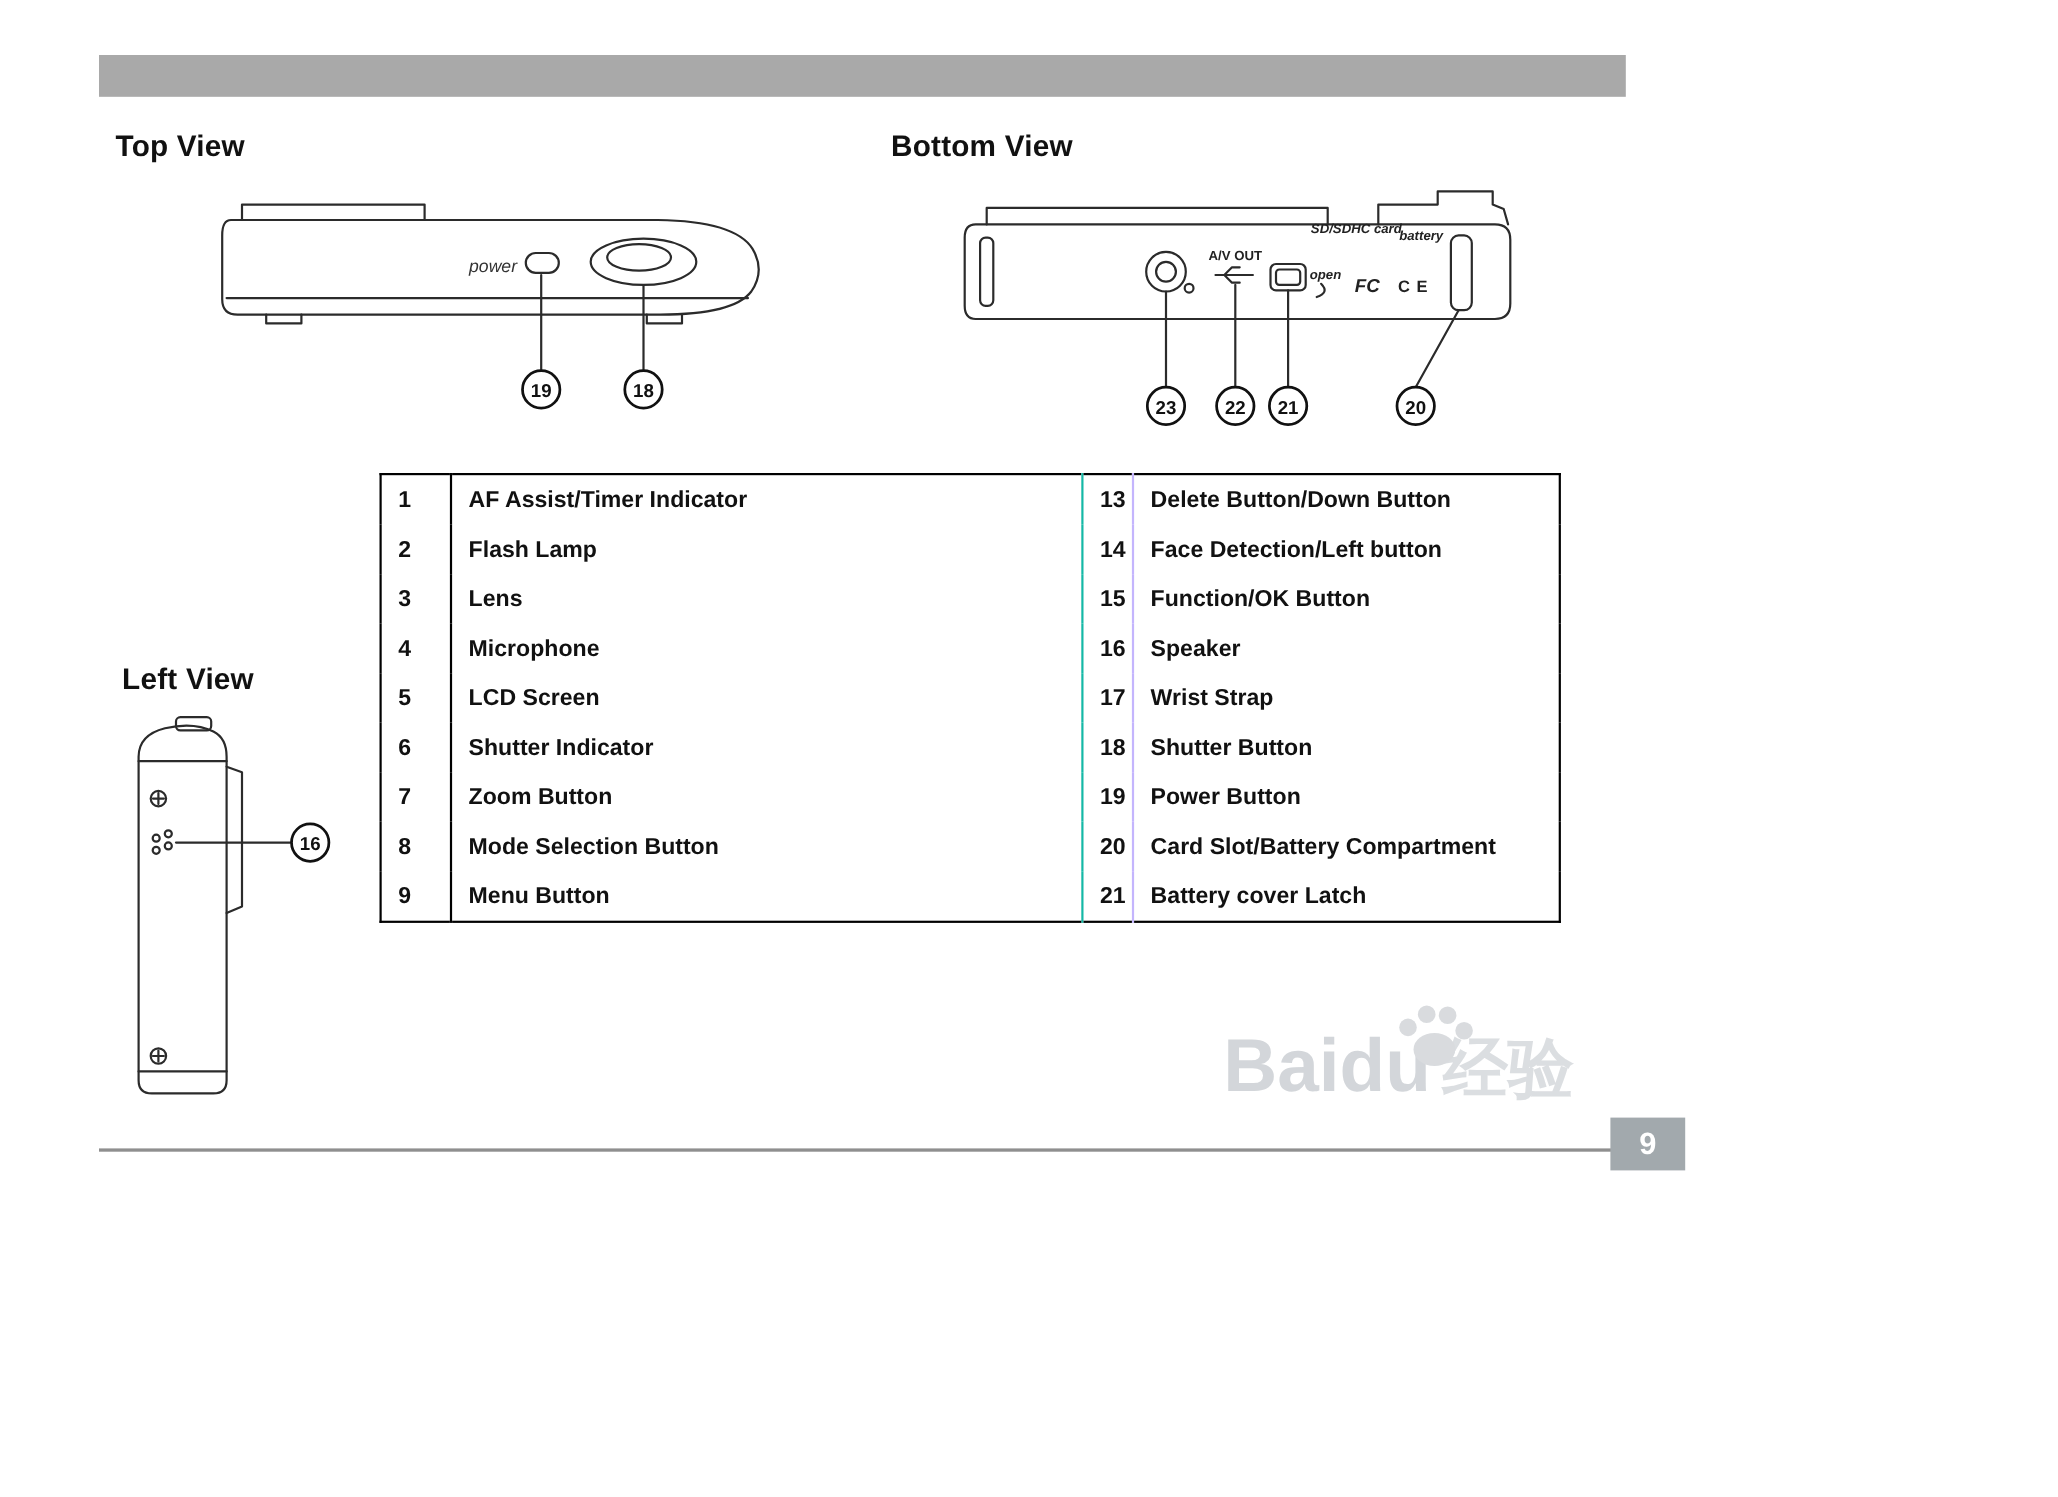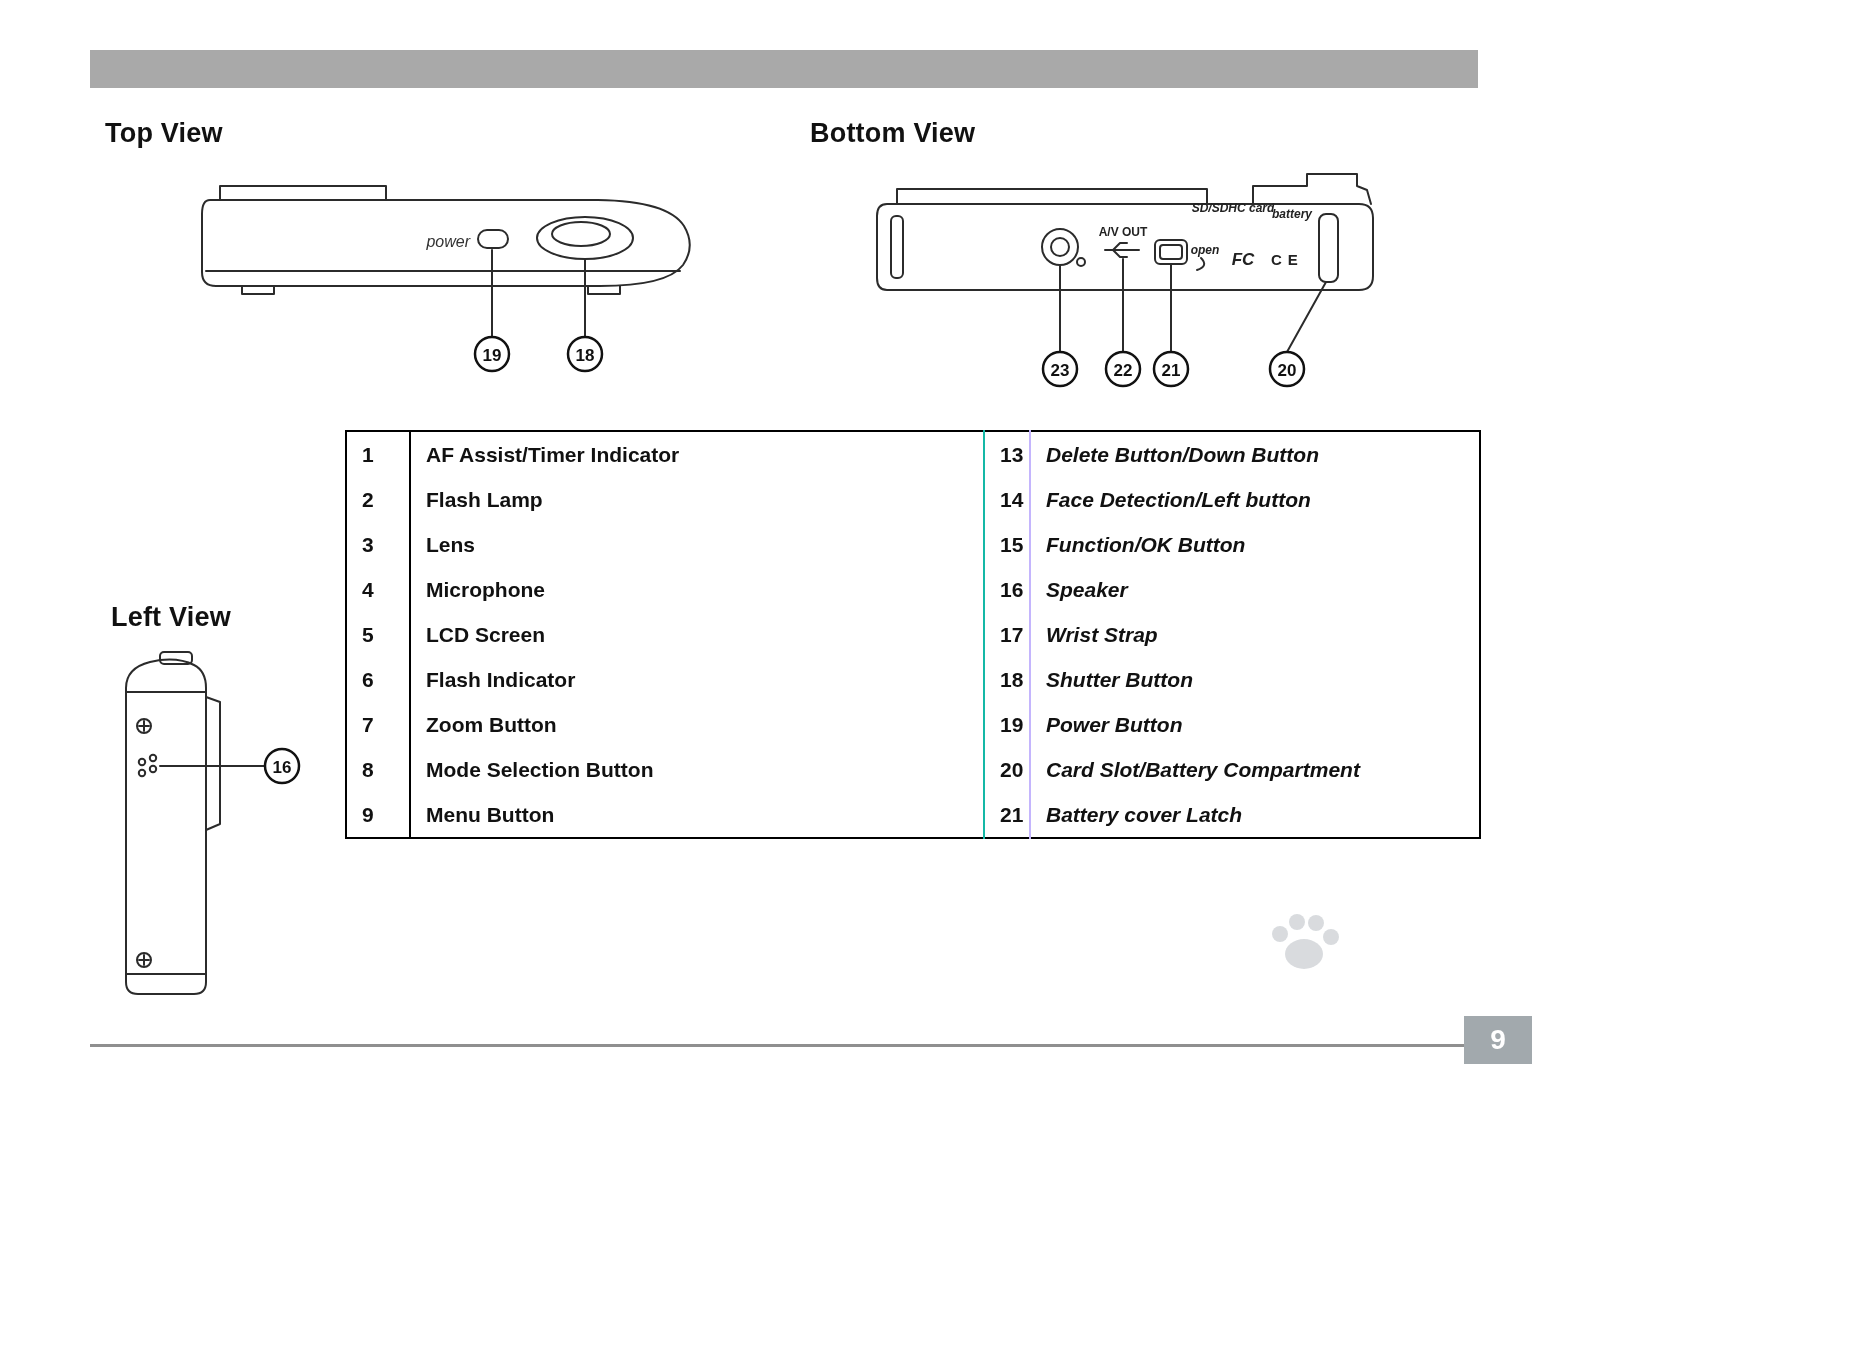--- a/index.html
+++ b/index.html
@@ -31,21 +31,21 @@
     border:2px solid #000;
   }
   table.parts-table td {
     vertical-align:top;
     padding:9px 12px 9px 15px;
     font-size:21px; font-weight:600; line-height:27px; color:#111;
   }
   td.num-l   { width:64px;  border-right:2px solid #000; }
   td.label-l { width:574px; border-right:2px solid #14b8a6; }
   td.num-r   { width:46px;  border-right:2px solid #c4b5fd; }
-  td.label-r { width:450px;font-style:italic; }
+  td.label-r { width:388px; }
 
   
   svg text { font-family:"Liberation Sans", sans-serif; }
   .callout-num { font-size:17px; font-weight:bold; fill:#111; }
   .small-label { font-size:12px; fill:#222; }
   .italic { font-style:italic; }
   .ce-mark { letter-spacing:6px; font-weight:bold; }
 
   
   .footer-rule {
@@ -201,21 +201,21 @@
       <td class="label-r">Speaker</td>
     </tr>
     <tr>
       <td class="num-l">5</td>
       <td class="label-l">LCD Screen</td>
       <td class="num-r">17</td>
       <td class="label-r">Wrist Strap</td>
     </tr>
     <tr>
       <td class="num-l">6</td>
-      <td class="label-l">Flash Indicator</td>
+      <td class="label-l">Shutter Indicator</td>
       <td class="num-r">18</td>
       <td class="label-r">Shutter Button</td>
     </tr>
     <tr>
       <td class="num-l">7</td>
       <td class="label-l">Zoom Button</td>
       <td class="num-r">19</td>
       <td class="label-r">Power Button</td>
     </tr>
     <tr>
@@ -241,13 +241,16 @@
 <div class="watermark">
   <svg class="wm-paw" width="80" height="62" viewBox="0 0 80 62">
     <g fill="#c2c6cb">
       <ellipse cx="40" cy="44" rx="19" ry="15"></ellipse>
       <circle cx="16" cy="24" r="8"></circle>
       <circle cx="33" cy="12" r="8"></circle>
       <circle cx="52" cy="13" r="8"></circle>
       <circle cx="67" cy="27" r="8"></circle>
     </g>
   </svg>
+  <div>
+    <span class="wm-brand">Baidu</span><span class="wm-brand-cn">经验</span>
+  </div>
 </div>
 
 </body></html>

